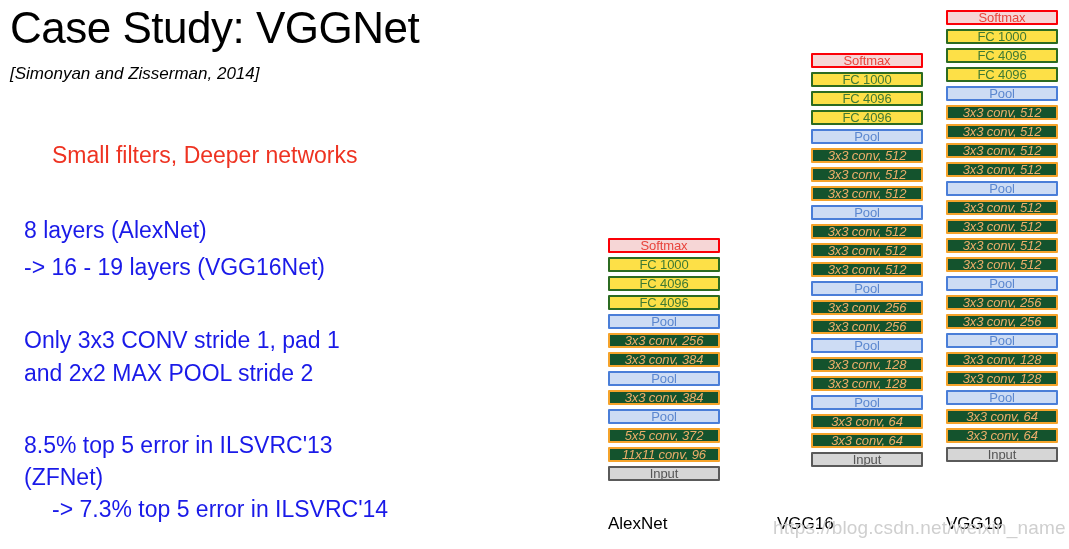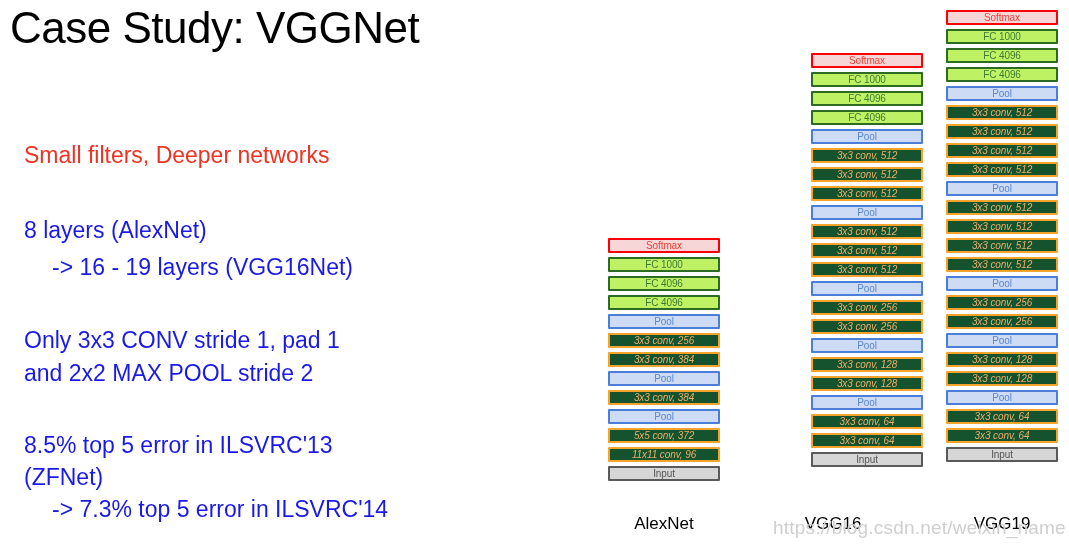--- a/index.html
+++ b/index.html
@@ -40,37 +40,36 @@
 
   .layer-box {
     position:relative;
     height:15px;
     margin-bottom:4px;
     border-style:solid;
     border-width:2px;
     border-radius:1px;
     box-sizing:border-box;
     text-align:center;
-    font-size:10px;
+    font-size:13px;
     line-height:11px;
     letter-spacing:-0.1px;
     white-space:nowrap;
     overflow:hidden;
   }
 
   .box-softmax { border-color:#fb0007; background:#f6d6d6; color:#e8443c; }
-  .box-fc      { border-color:#2c6b21; background:#bef264; color:#3f7a33; }
+  .box-fc      { border-color:#2c6b21; background:#fde047; color:#3f7a33; }
   .box-pool    { border-color:#4a7ed8; background:#cddcf4; color:#5b87cf; }
   .box-conv    { border-color:#f5a32b; background:#14532d; color:#ebae6a;font-style:italic; }
   .box-input   { border-color:#5a5a5a; background:#d6d6d6; color:#555555; }
 
   .col-label {
     position:absolute;
     width:112px;
-    text-align:center;
     font-size:17px;
     line-height:20px;
     color:#000000;
     white-space:nowrap;
   }
 
   
   #watermark {
     position:absolute;
     left:773px; top:517px;
@@ -80,24 +79,25 @@
     white-space:nowrap;
     letter-spacing:0.2px;
     pointer-events:none;
   }
 </style>
 </head>
 <body>
 
 <div id="left-panel">
   <div id="page-title">Case Study: VGGNet</div>
+  <div id="citation">[Simonyan and Zisserman, 2014]</div>
   <div id="body-text-block">
-      <div class="body-line" style="top: 140px; color: rgb(238, 51, 34);">Small filters, Deeper networks</div>
+      <div class="body-line" style="top: 140px; color: rgb(238, 51, 34); margin-left: 28px;">Small filters, Deeper networks</div>
       <div class="body-line" style="top: 215px; color: rgb(26, 26, 232);">8 layers (AlexNet)</div>
-      <div class="body-line" style="top: 252px; color: rgb(26, 26, 232); margin-left: 28px;">-&gt; 16 - 19 layers (VGG16Net)</div>
+      <div class="body-line" style="top: 252px; color: rgb(26, 26, 232);">-&gt; 16 - 19 layers (VGG16Net)</div>
       <div class="body-line" style="top: 325px; color: rgb(26, 26, 232);">Only 3x3 CONV stride 1, pad 1</div>
       <div class="body-line" style="top: 358px; color: rgb(26, 26, 232);">and  2x2 MAX POOL stride 2</div>
       <div class="body-line" style="top: 430px; color: rgb(26, 26, 232);">8.5% top 5 error in ILSVRC'13</div>
       <div class="body-line" style="top: 462px; color: rgb(26, 26, 232);">(ZFNet)</div>
       <div class="body-line" style="top: 494px; color: rgb(26, 26, 232); margin-left: 28px;">-&gt; 7.3% top 5 error in ILSVRC'14</div>
     </div>
 </div>
 
 <div id="arch-diagram">
     <div class="arch-col" style="left: 608px; top: 238px;">

